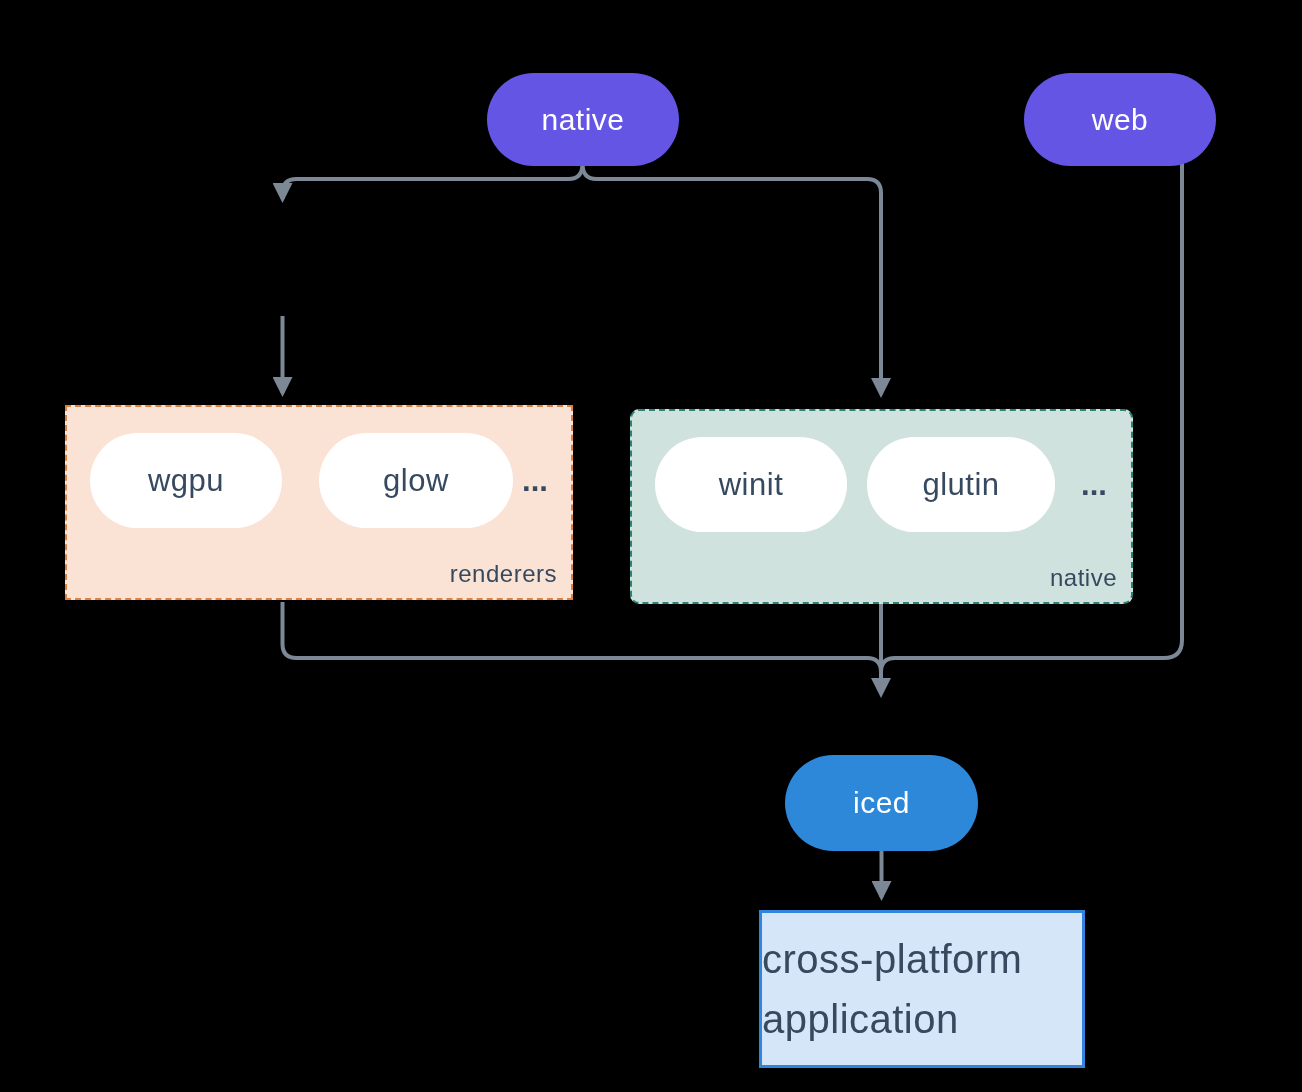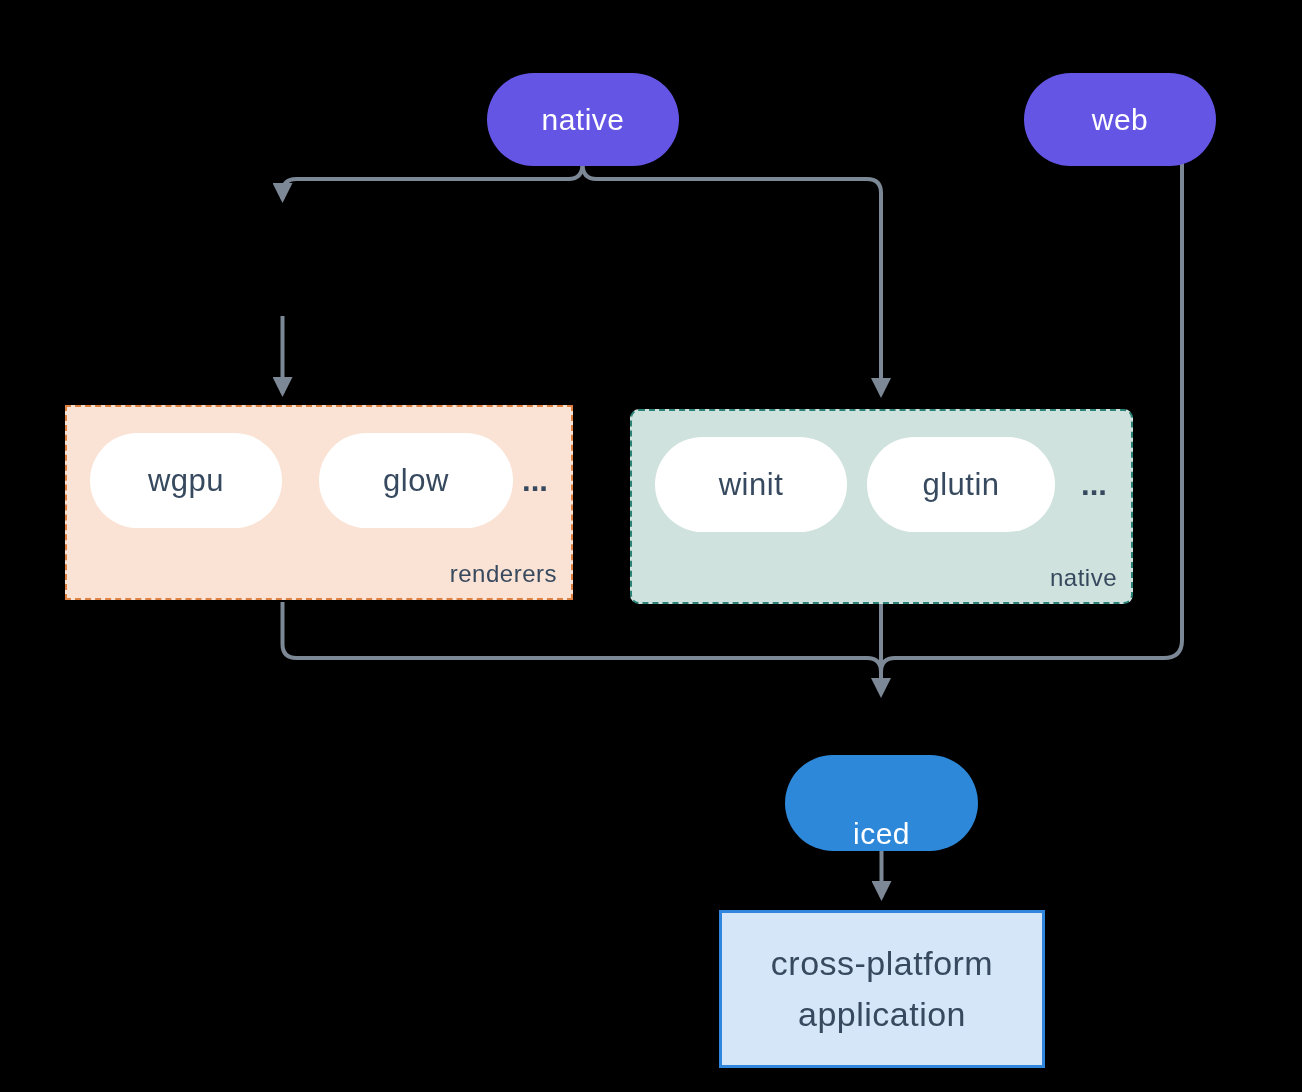--- a/index.html
+++ b/index.html
@@ -17,41 +17,41 @@
   }
   .edges{position:absolute;left:0;top:0;width:1302px;height:1092px;}
   .edge{stroke:var(--line);stroke-width:4;fill:none;}
   .arrowhead{fill:var(--line);}
   .node{
     position:absolute;display:flex;align-items:center;justify-content:center;
     border-radius:48px;color:var(--textLight);font-size:30px;letter-spacing:0.5px;margin-top:48px;
   }
   .node.purple{background:var(--nodePurple);}
   .node.orange{background:var(--nodeOrange);}
-  .node.blue{background:var(--nodeBlue);align-items:flex-end;}
+  .node.blue{background:var(--nodeBlue);}
   .group{position:absolute;box-sizing:border-box;}
   .group.renderers{background:var(--renderersFill);border:2px dashed var(--renderersBorder);margin-left:40px;}
   .group.shells{background:var(--shellsFill);border:2px dashed var(--shellsBorder);}
   .pill{
     position:absolute;top:26px;height:95px;background:var(--pillWhite);
     border-radius:48px;display:flex;align-items:center;justify-content:center;
     color:var(--textDark);font-size:31px;letter-spacing:0.5px;
   }
   .dots{
     position:absolute;top:26px;height:95px;display:flex;align-items:center;justify-content:center;
     color:var(--textDark);font-size:31px;font-weight:bold;
   }
   .group-label{
     position:absolute;right:14px;bottom:10px;color:var(--textDark);font-size:24px;letter-spacing:0.5px;
   }
   .app-box{
     position:absolute;box-sizing:border-box;background:var(--appFill);
     border:3px solid var(--appBorder);display:flex;flex-direction:column;
-    align-items:center;justify-content:center;color:var(--textDark);
-    font-size:34px;line-height:1.5;letter-spacing:0.5px;
+    justify-content:center;color:var(--textDark);
+    font-size:40px;line-height:1.5;letter-spacing:0.5px;margin-left:40px;
   }
 </style>
 </head>
 <body>
 
 <div class="canvas">
 
   <svg class="edges" viewBox="0 0 1302 1092" xmlns="http://www.w3.org/2000/svg">
     <defs>
       <marker id="arrow" viewBox="0 0 10 10" refX="8" refY="5" markerWidth="5" markerHeight="5" orient="auto" markerUnits="strokeWidth">

